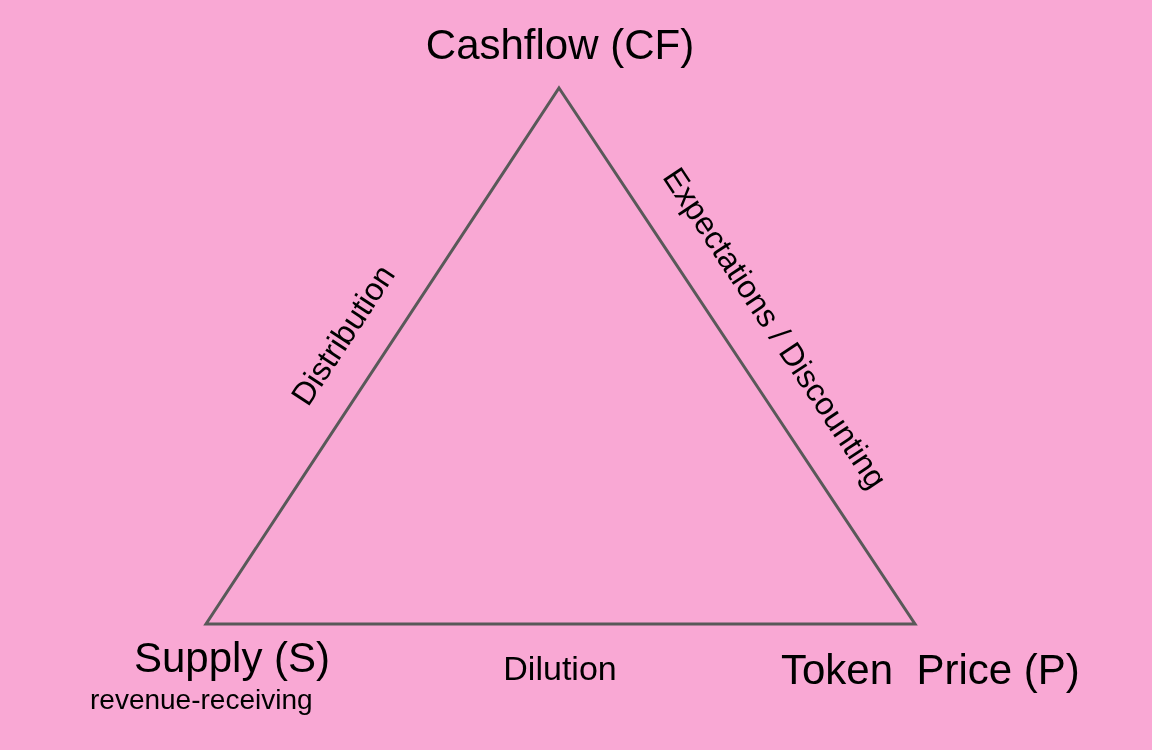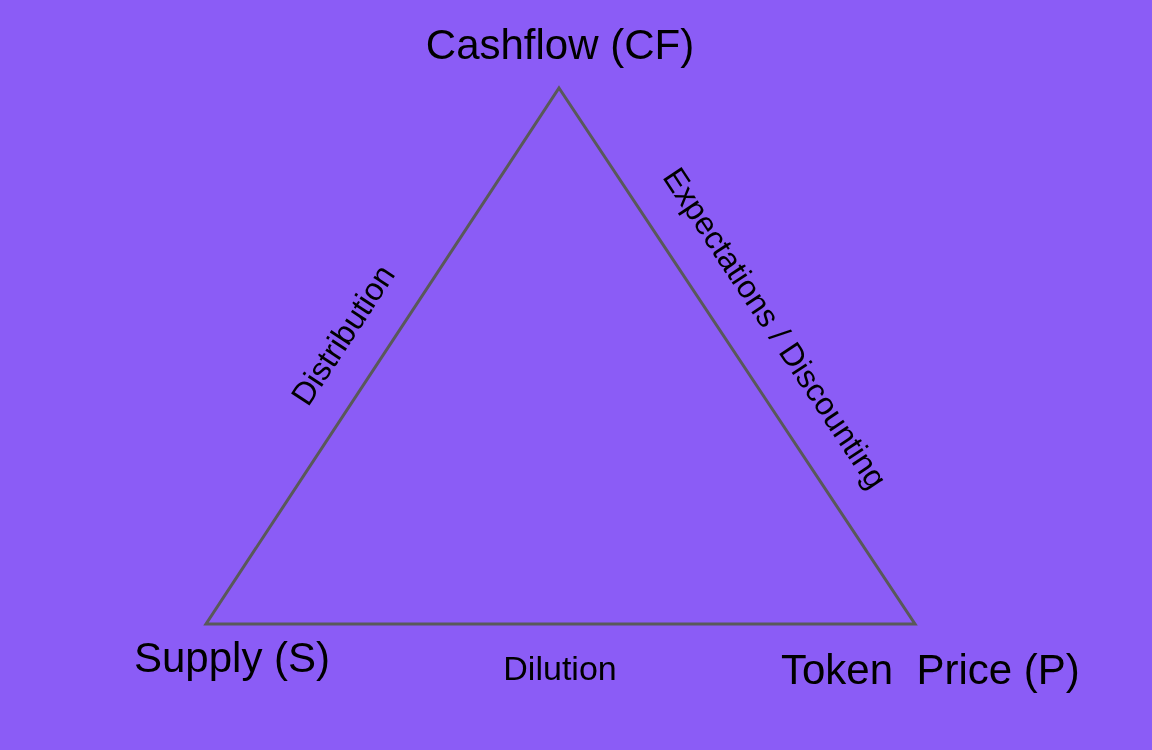--- a/index.html
+++ b/index.html
@@ -4,21 +4,21 @@
 <style>
   html, body {
     margin: 0;
     padding: 0;
     background: #ffffff;
   }
   .canvas {
     position: relative;
     width: 1152px;
     height: 750px;
-    background: #8b5cf6;
+    background: #f9a8d4;
     overflow: hidden;
     font-family: "Liberation Sans", sans-serif;
     color: #000000;
   }
   .triangle-svg {
     position: absolute;
     left: 0;
     top: 0;
     width: 1152px;
     height: 750px;
@@ -79,20 +79,21 @@
 <div class="canvas">
 
   <svg class="triangle-svg" viewBox="0 0 1152 750" aria-hidden="true">
     <polygon points="559,88 915,624 206,624" fill="none" stroke-width="3" stroke-linejoin="miter" stroke="#595959"></polygon>
   </svg>
 
   <div class="label vertex-label label-cashflow">Cashflow (CF)</div>
 
   <div class="supply-block">
     <div class="vertex-label" style="line-height:1.2;margin-left:44px;">Supply (S)</div>
+    <div class="supply-sublabel">revenue-receiving</div>
   </div>
 
   <div class="label vertex-label label-token-price">Token  Price (P)</div>
 
   <div class="label edge-label-rotated label-distribution">Distribution</div>
 
   <div class="label edge-label-rotated label-expectations">Expectations / Discounting</div>
 
   <div class="label label-dilution">Dilution</div>
 

